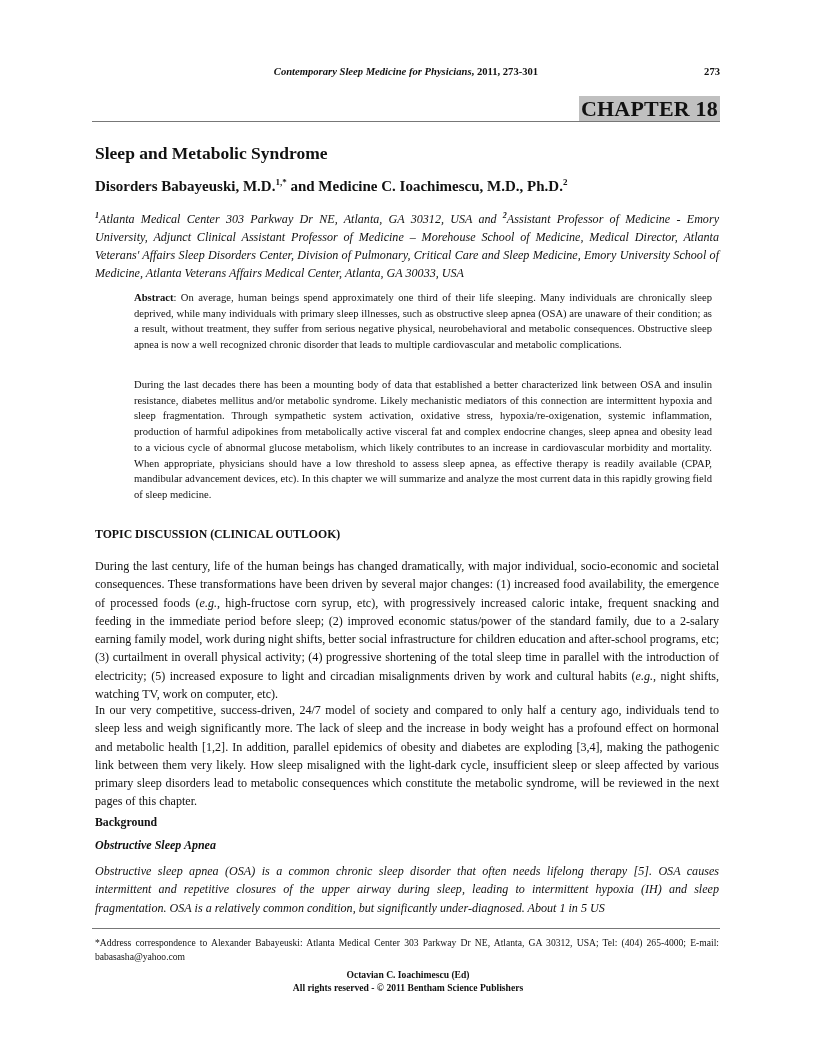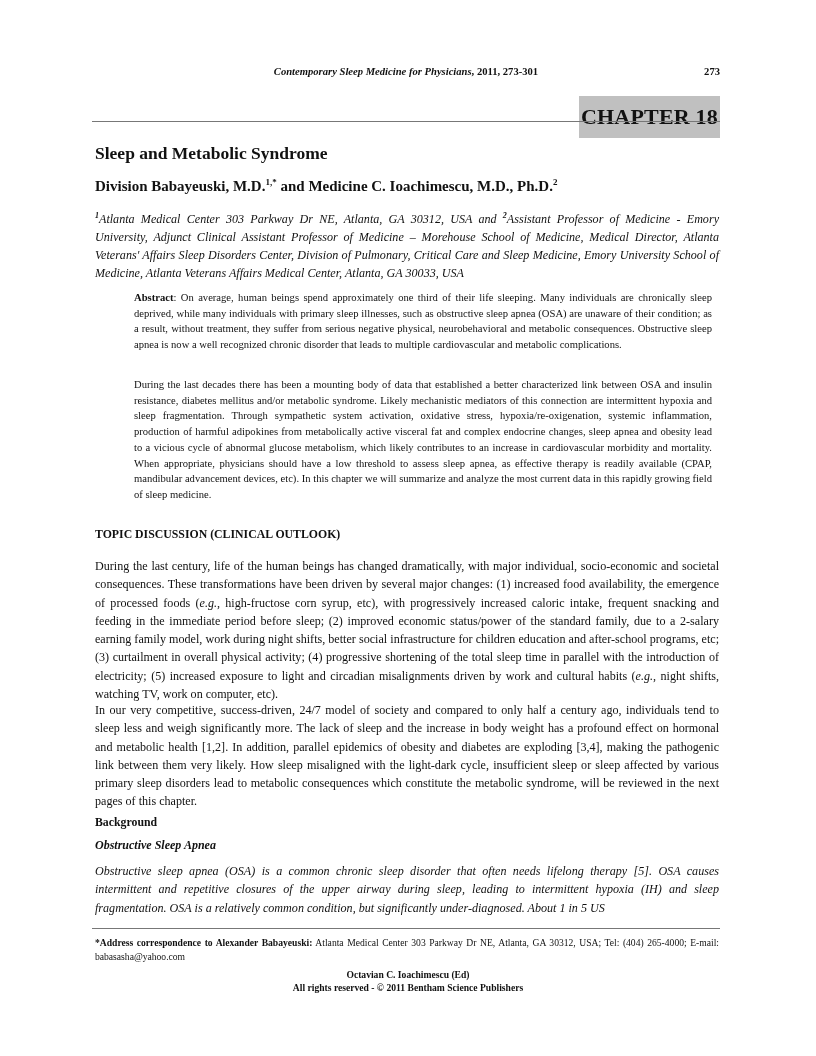--- a/index.html
+++ b/index.html
@@ -3,51 +3,51 @@
 <meta charset="utf-8">
 <style>
   html, body { margin:0; padding:0; background:#ffffff; }
   body { width:816px; height:1056px; position:relative; overflow:hidden;
          font-family:"Liberation Serif", "DejaVu Serif", serif; color:#111; }
   .abs { position:absolute; }
   .running-head { top:66px; left:92px; width:628px; font-size:10.6px; font-weight:bold; }
   .running-head .jt { position:absolute; left:0; width:100%; text-align:center; }
   .running-head .jt i { font-style:italic; }
   .running-head .pg { position:absolute; right:0; }
-  .chapter { top:96px; right:96px; background:#c0c0c0; font-size:22px; font-weight:bold; padding:8px 2px; line-height:26px; letter-spacing:0.2px; }
+  .chapter { top:96px; right:96px; background:#c0c0c0; font-size:22px; font-weight:bold; padding:0 2px; line-height:26px; letter-spacing:0.2px; }
   .rule { left:92px; width:628px; height:1px; background:#777; }
   .title { top:143px; left:95px; font-size:17.5px; font-weight:bold; }
   .authors { top:177px; left:95px; font-size:15px; font-weight:bold; }
   .authors sup { font-size:9px; vertical-align:6px; }
   .affil { top:207px; left:95px; width:624px; font-size:12.1px; font-style:italic; line-height:18px; text-align:justify; }
   .affil sup { font-size:8px; font-weight:bold; vertical-align:5px; font-style:italic; }
   .abstract { left:134px; width:578px; font-size:10.6px; line-height:15.7px; text-align:justify; }
   .abstract b { font-weight:bold; }
   .h-section { left:95px; font-size:11.8px; font-weight:bold; }
   .h-italic { left:95px; font-size:12px; font-weight:bold; font-style:italic;text-align:center; }
   .para { left:95px; width:624px; font-size:12.1px; line-height:18.3px; text-align:justify; }
   .para i { font-style:italic; }
   .footnote { top:936px; left:95px; width:624px; font-size:9.6px; line-height:13.5px; text-align:justify; }
-  .footnote b { font-weight:bold; }
+  .footnote b { font-weight:normal; }
   .pub { left:0; width:816px; text-align:center; font-size:9.6px; font-weight:bold; line-height:13.5px; }
 </style>
 </head>
 <body>
 
 <div class="abs running-head">
   <div class="jt"><i>Contemporary Sleep Medicine for Physicians</i><span>, 2011, 273-301</span></div>
   <span class="pg">273</span>
 </div>
 
 <div class="abs chapter">CHAPTER 18</div>
 <div class="abs rule" style="top:121px;"></div>
 
 <div class="abs title">Sleep and Metabolic Syndrome</div>
 
-<div class="abs authors"><span>Division Babayeuski, M.D.</span><sup>1,*</sup><span> and Medicine C. Ioachimescu, M.D., Ph.D.</span><sup>2</sup></div>
+<div class="abs authors"><span>Disorders Babayeuski, M.D.</span><sup>1,*</sup><span> and Medicine C. Ioachimescu, M.D., Ph.D.</span><sup>2</sup></div>
 
 <div class="abs affil"><sup>1</sup><span>Atlanta Medical Center 303 Parkway Dr NE, Atlanta, GA 30312, USA and </span><sup>2</sup><span>Assistant Professor of Medicine - Emory University, Adjunct Clinical Assistant Professor of Medicine – Morehouse School of Medicine, Medical Director, Atlanta Veterans' Affairs Sleep Disorders Center, Division of Pulmonary, Critical Care and Sleep Medicine, Emory University School of Medicine, Atlanta Veterans Affairs Medical Center, Atlanta, GA 30033, USA</span></div>
 
 <div class="abs abstract" style="top:290px;"><b>Abstract</b><span>: On average, human beings spend approximately one third of their life sleeping. Many individuals are chronically sleep deprived, while many individuals with primary sleep illnesses, such as obstructive sleep apnea (OSA) are unaware of their condition; as a result, without treatment, they suffer from serious negative physical, neurobehavioral and metabolic consequences. Obstructive sleep apnea is now a well recognized chronic disorder that leads to multiple cardiovascular and metabolic complications.</span></div>
 
 <div class="abs abstract" style="top:377px;">During the last decades there has been a mounting body of data that established a better characterized link between OSA and insulin resistance, diabetes mellitus and/or metabolic syndrome. Likely mechanistic mediators of this connection are intermittent hypoxia and sleep fragmentation. Through sympathetic system activation, oxidative stress, hypoxia/re-oxigenation, systemic inflammation, production of harmful adipokines from metabolically active visceral fat and complex endocrine changes, sleep apnea and obesity lead to a vicious cycle of abnormal glucose metabolism, which likely contributes to an increase in cardiovascular morbidity and mortality. When appropriate, physicians should have a low threshold to assess sleep apnea, as effective therapy is readily available (CPAP, mandibular advancement devices, etc). In this chapter we will summarize and analyze the most current data in this rapidly growing field of sleep medicine.</div>
 
 <div class="abs h-section" style="top:527px;">TOPIC DISCUSSION (CLINICAL OUTLOOK)</div>
 
 <div class="abs para" style="top:557px;"><span>During the last century, life of the human beings has changed dramatically, with major individual, socio-economic and societal consequences. These transformations have been driven by several major changes: (1) increased food availability, the emergence of processed foods (</span><i>e.g.</i><span>, high-fructose corn syrup, etc), with progressively increased caloric intake, frequent snacking and feeding in the immediate period before sleep; (2) improved economic status/power of the standard family, due to a 2-salary earning family model, work during night shifts, better social infrastructure for children education and after-school programs, etc; (3) curtailment in overall physical activity; (4) progressive shortening of the total sleep time in parallel with the introduction of electricity; (5) increased exposure to light and circadian misalignments driven by work and cultural habits (</span><i>e.g.</i><span>, night shifts, watching TV, work on computer, etc).</span></div>

